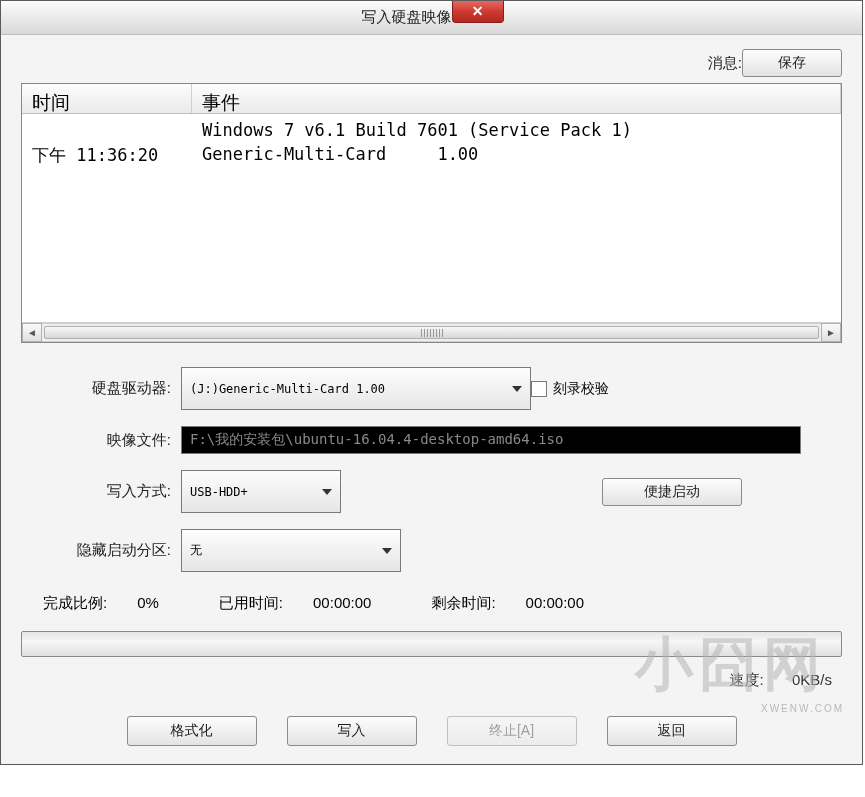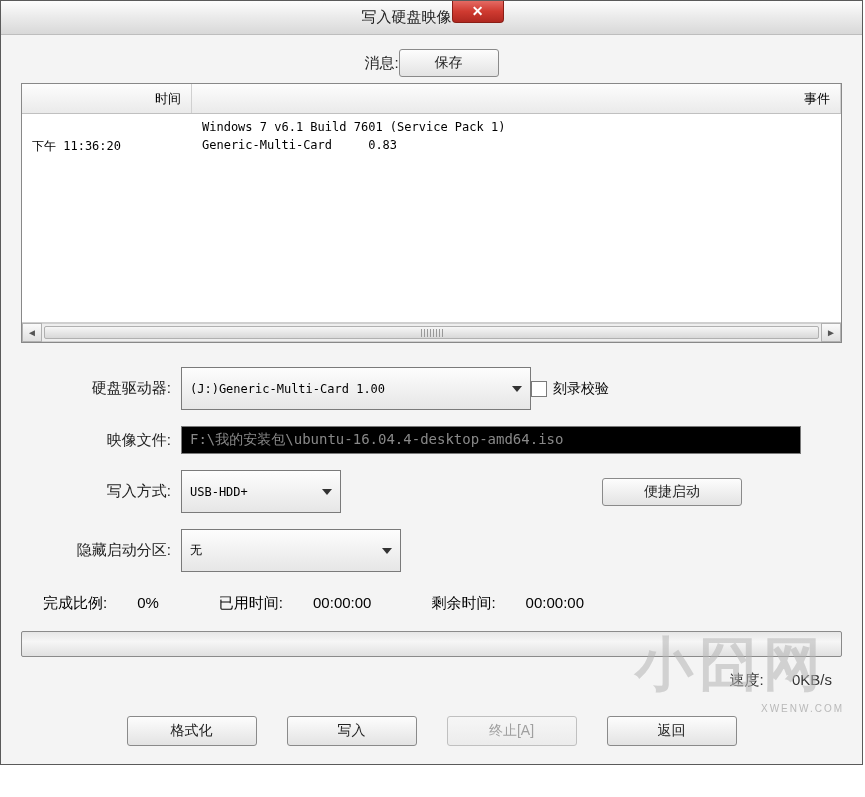--- a/index.html
+++ b/index.html
@@ -47,21 +47,21 @@
     font-size: 14px;
     cursor: pointer;
   }
   .client {
     background: #f4f4f4;
     padding: 14px 20px 18px 20px;
   }
   .row-top {
     display: flex;
     align-items: center;
-    justify-content: center;
+    justify-content: flex-end;
     margin-bottom: 6px;
   }
   .msg-label { font-size: 15px; color: #222; }
   .btn {
     height: 28px;
     min-width: 100px;
     padding: 0 18px;
     background: linear-gradient(to bottom, #fdfdfd, #e3e3e3);
     border: 1px solid #8a8a8a;
     border-radius: 3px;
@@ -83,31 +83,30 @@
     flex-direction: column;
   }
   .log-header {
     display: flex;
     background: linear-gradient(to bottom, #fdfdfd, #eaeaea);
     border-bottom: 1px solid #c0c0c0;
     height: 30px;
   }
   .log-header .col {
     padding: 6px 10px;
-    font-size: 13px;
+    font-size: 19px;
     border-right: 1px solid #d0d0d0;
-    text-align: right;
   }
   .col-time-h { width: 170px; }
   .col-event-h { flex: 1; }
   .log-body {
     flex: 1;
     overflow: hidden;
     font-family: "SimSun", "NSimSun", monospace;
-    font-size: 12px;
+    font-size: 17px;
     padding: 4px 0;
   }
   .log-row { display: flex; }
   .log-row .c1 { width: 170px; padding: 2px 10px; }
   .log-row .c2 { flex: 1; padding: 2px 10px; white-space: pre; }
   .hscroll {
     height: 20px;
     background: #f0f0f0;
     border-top: 1px solid #cfcfcf;
     display: flex;
@@ -250,21 +249,21 @@
         <div class="col col-time-h">时间</div>
         <div class="col col-event-h">事件</div>
       </div>
       <div class="log-body">
         <div class="log-row">
           <div class="c1"></div>
           <div class="c2">Windows 7 v6.1 Build 7601 (Service Pack 1)</div>
         </div>
         <div class="log-row">
           <div class="c1">下午 11:36:20</div>
-          <div class="c2">Generic-Multi-Card     0.83</div>
+          <div class="c2">Generic-Multi-Card     1.00</div>
         </div>
       </div>
       <div class="hscroll">
         <div class="arrow">◄</div>
         <div class="track">
           <div class="thumb">
               <div class="grip"></div>
             </div>
         </div>
         <div class="arrow">►</div>

